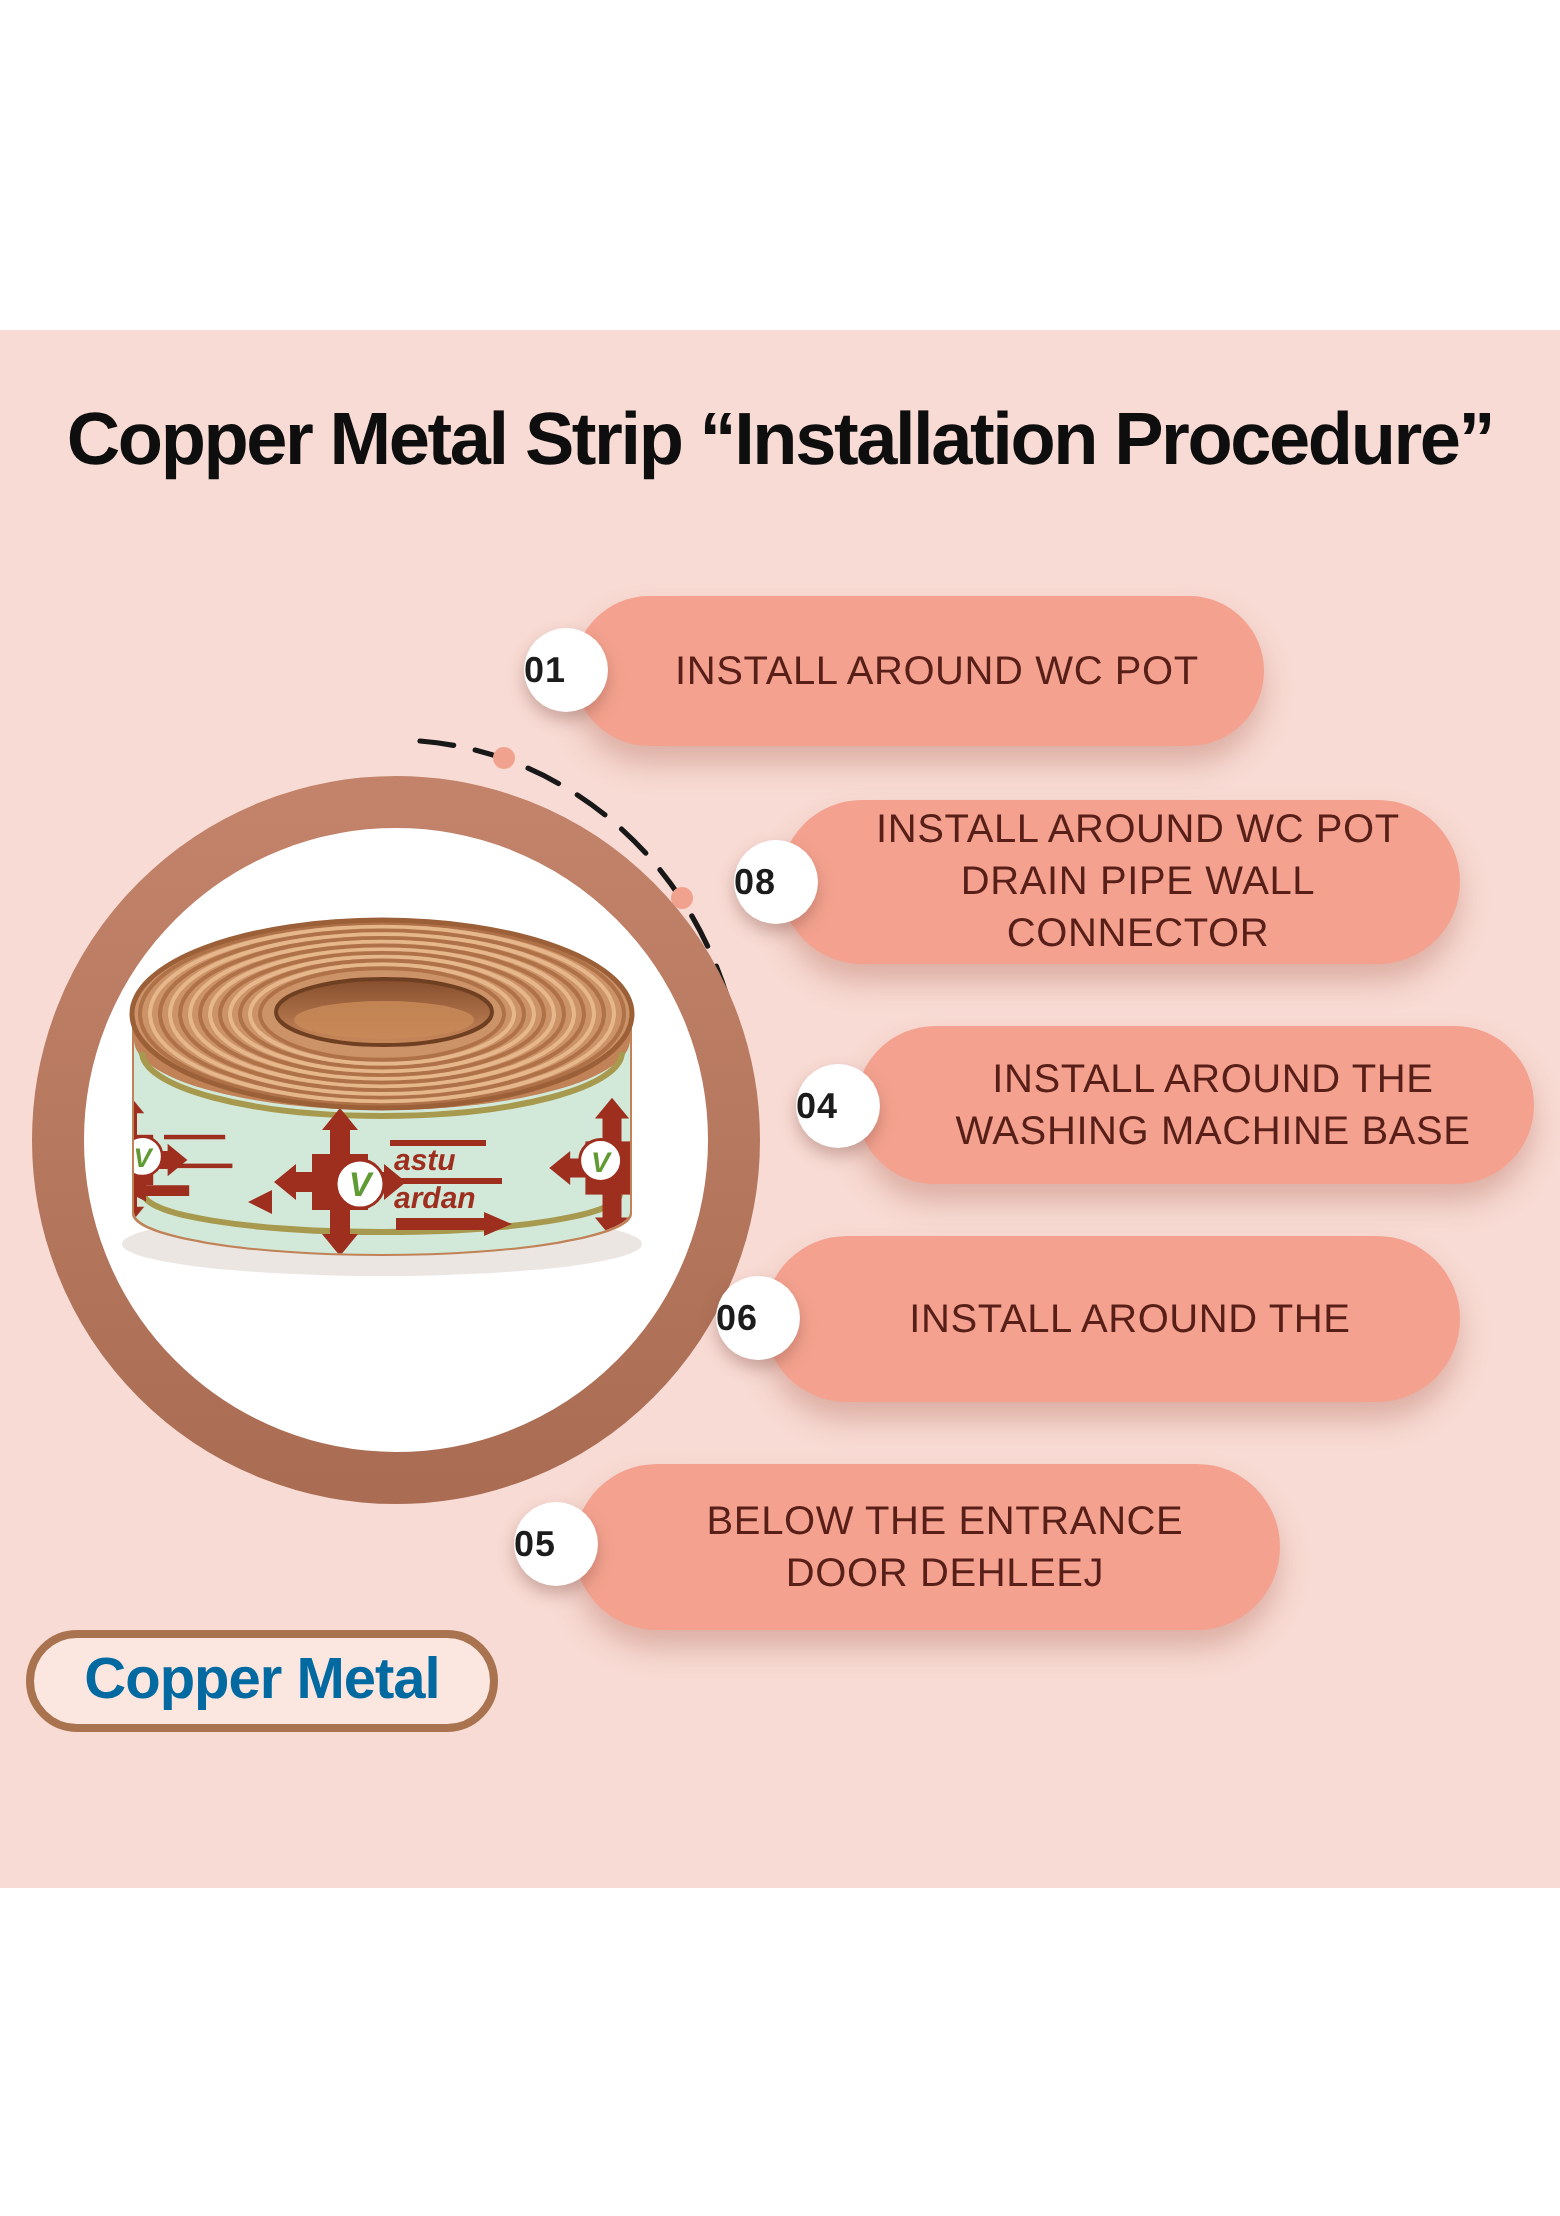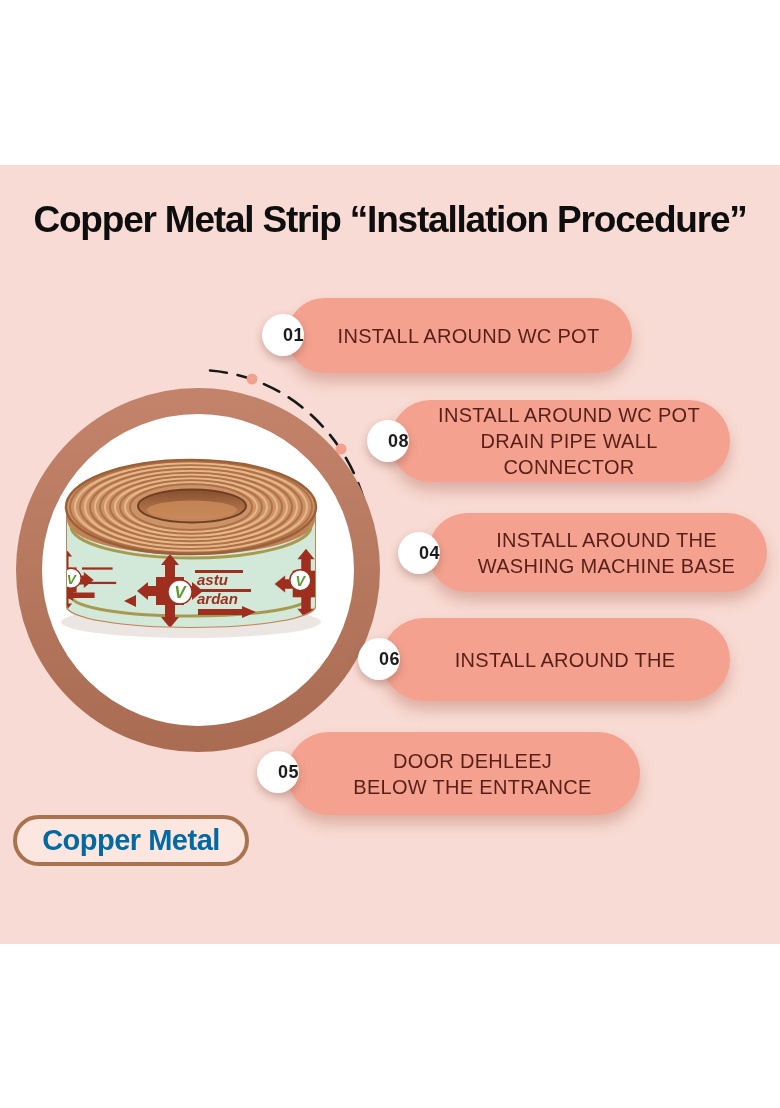--- a/index.html
+++ b/index.html
@@ -24,21 +24,21 @@
     display:flex;align-items:center;justify-content:center;
   }
   .step-text{
     width:100%;text-align:center;color:#571f18;
     font-size:20px;line-height:26px;letter-spacing:0.3px;
     padding-left:26px;padding-right:8px;
   }
   .num-circle{
     position:absolute;width:42px;height:42px;border-radius:50%;
     background:#ffffff;box-shadow:0 4px 8px rgba(120,70,60,0.35);
-    display:flex;align-items:center;justify-content:flex-end;
+    display:flex;align-items:center;justify-content:flex-start;
     font-size:18px;font-weight:bold;color:#1c1c1c;letter-spacing:0.5px;
   }
   .material-badge{
     position:absolute;left:13px;top:815px;width:228px;height:43px;
     background:#fbe7e0;border:4px solid #a9734f;border-radius:28px;
     display:flex;align-items:center;justify-content:center;
   }
   .material-badge span{
     font-size:29px;font-weight:bold;color:#0369a1;letter-spacing:-0.5px;
   }
@@ -190,22 +190,22 @@
       <div>INSTALL AROUND THE</div>
       <div></div>
     </div>
     <div class="num-circle" style="left:-24px;top:20px">
       <span>06</span>
     </div>
   </div>
 
   <div class="step" style="left:287px;top:732px;width:353px;height:83px">
     <div class="step-text">
+      <div>BELOW THE ENTRANCE</div>
       <div>DOOR DEHLEEJ</div>
-      <div>BELOW THE ENTRANCE</div>
       <div></div>
     </div>
     <div class="num-circle" style="left:-30px;top:19px">
       <span>05</span>
     </div>
   </div>
 
   <div class="material-badge">
     <span>Copper Metal</span>
   </div>

